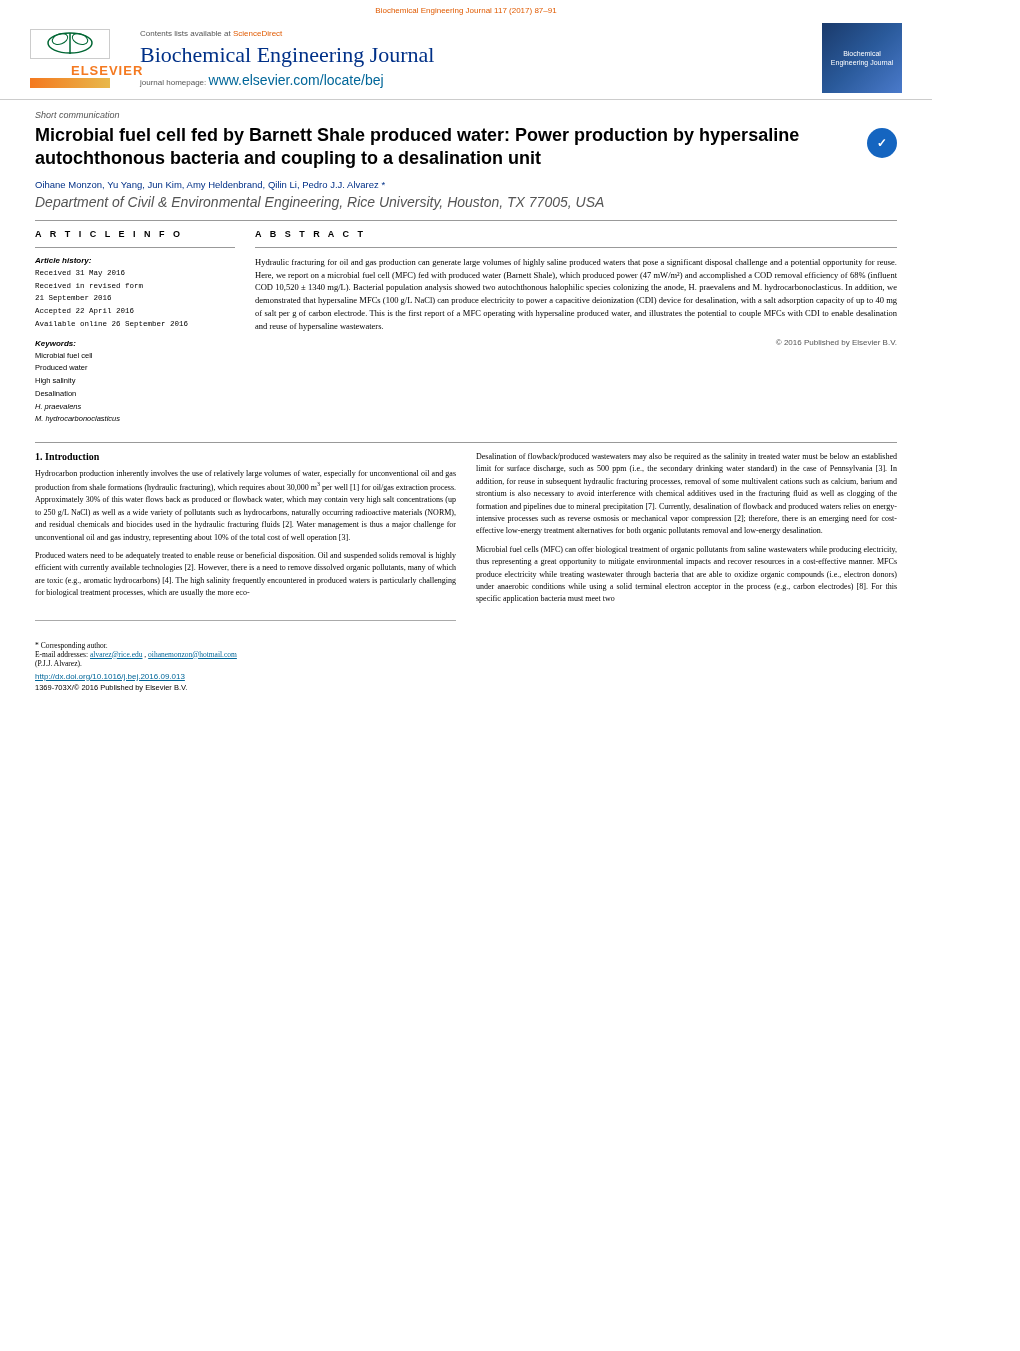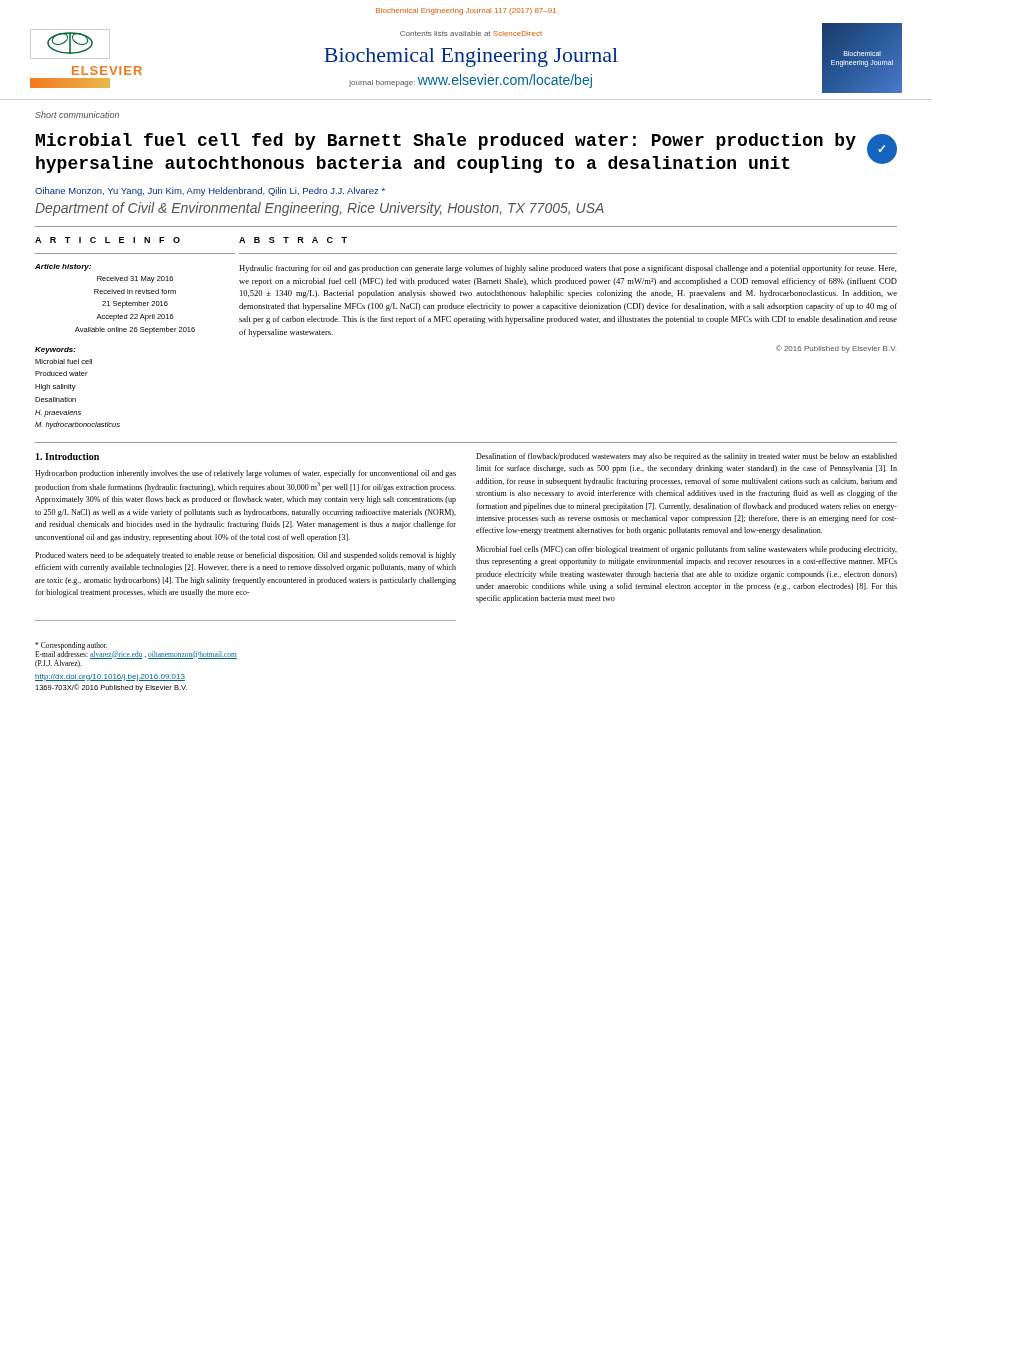--- a/index.html
+++ b/index.html
@@ -26,21 +26,21 @@
       font-family: Arial, sans-serif;
     }
     .header-section {
       display: flex;
       align-items: center;
       justify-content: space-between;
       padding: 6px 30px 6px 30px;
       border-bottom: 1px solid #ccc;
     }
     .header-center {
-      text-align: center;
+      text-align: left;
       flex: 1;
       padding: 0 20px;
     }
     .header-center .contents-line {
       font-size: 8px;
       color: #555;
       font-family: Arial, sans-serif;
       margin-bottom: 4px;
     }
     .header-center .contents-line a {
@@ -110,28 +110,28 @@
     }
 
     
     .main-content {
       padding: 10px 35px;
     }
     .short-comm-label {
       font-size: 9px;
       color: #555;
       font-style: italic;
-      margin-bottom: 10px;
+      margin-bottom: 4px;
       font-family: Arial, sans-serif;
     }
     .article-title {
       font-size: 18px;
       font-weight: bold;
       color: #000;
-      font-family: Liberation Mono, monospace;
+      font-family: Liberation Sans, sans-serif;
       line-height: 1.3;
       margin-bottom: 8px;
     }
     .crossmark {
       float: right;
       width: 30px;
       height: 30px;
       background: #1565c0;
       border-radius: 50%;
       display: flex;
@@ -155,22 +155,22 @@
       font-family: Arial, sans-serif;
     }
     .divider {
       border: none;
       border-top: 1px solid #999;
       margin: 8px 0;
     }
     
     .two-col {
       display: flex;
-      gap: 4px;
-      margin-bottom: 10px;
+      gap: 20px;
+      margin-bottom: 16px;
     }
     .article-info {
       width: 200px;
       min-width: 200px;
     }
     .article-info-title {
       font-size: 9px;
       font-family: Arial, sans-serif;
       letter-spacing: 3px;
       font-weight: bold;
@@ -181,24 +181,23 @@
       font-size: 8px;
       font-family: Arial, sans-serif;
       font-style: italic;
       font-weight: bold;
       color: #000;
       margin-top: 6px;
       margin-bottom: 2px;
     }
     .info-date-row {
       font-size: 7.5px;
-      font-family: Liberation Sans, sans-serif;
+      font-family: Liberation Mono, monospace;
       color: #000;
       line-height: 1.7;
-      text-align: center;
     }
     .keywords-list {
       font-size: 7.5px;
       font-family: Arial, sans-serif;
       color: #000;
       line-height: 1.7;
     }
     .abstract-col {
       flex: 1;
     }

